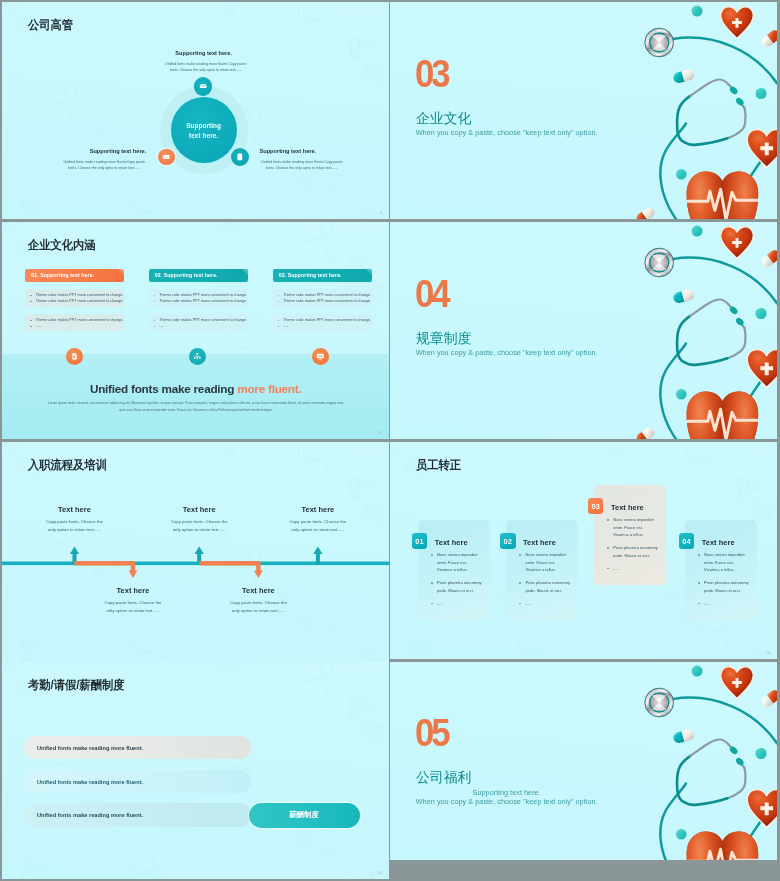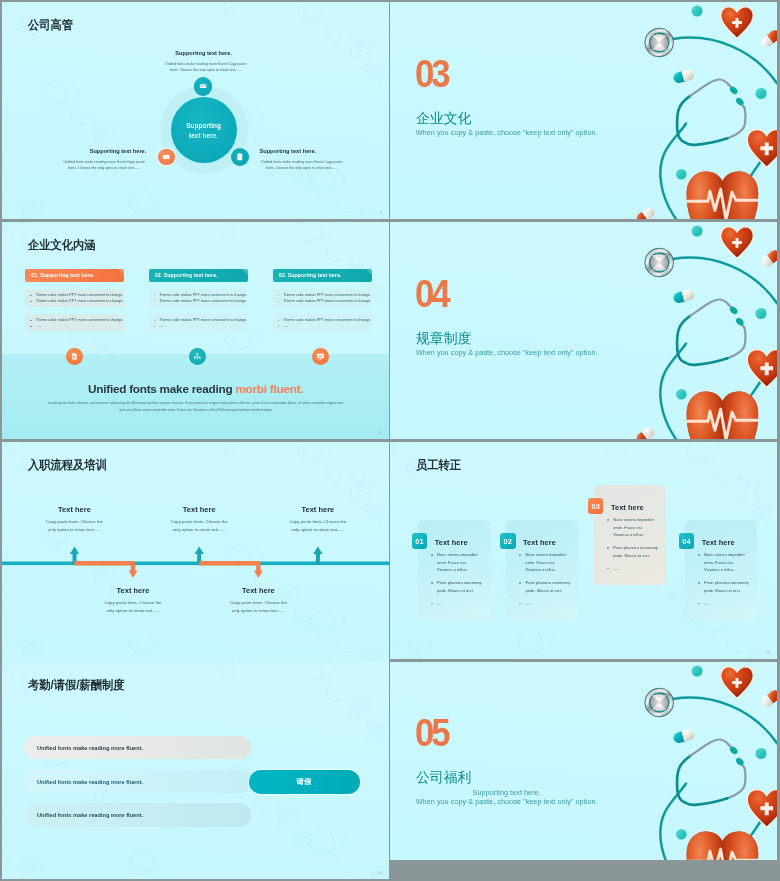--- a/index.html
+++ b/index.html
@@ -583,21 +583,21 @@
             <rect x="17" y="14.8" width="4.6" height="4" rx="1" fill="#fff"></rect>
           </svg>
         </div>
         <div class="s3-icon" style="left:310px;top:125.7px;background:radial-gradient(circle at 40% 34%,#f89054,#ef6f35);">
           <svg viewBox="0 0 24 24" width="8.6" height="8.6">
             <rect x="2.6" y="5" width="18.8" height="12.4" rx="1.4" fill="#fff"></rect>
             <path d="M12 17.4v3.2M8 21.2h8" stroke="#fff" stroke-width="1.4" fill="none"></path>
             <path d="M5.6 13.6l3.4-3.6 2.8 2.6 3-3.8 3.6 4.8z" fill="#ef7c3f"></path>
           </svg>
         </div>
-        <div class="s3-banner"><span>Unified fonts make reading </span><span class="acc">morbi fluent.</span></div>
+        <div class="s3-banner"><span>Unified fonts make reading </span><span class="acc">more fluent.</span></div>
     <div class="s3-bbody">Lorem ipsum dolor sit amet, consectetuer adipiscing elit. Maecenas porttitor congue massae. Fusce posuere, magna sed pulvinar ultricies, purus lectus malesuada libero, sit amet commodo magna eros quis urna.Nunc viverra imperdiet enim. Fusce est. Vivamus a tellus.Pellentesque habitant morbi tristique</div>
     <div class="pgnum">10</div>
       </div>
     </div>
     <div class="slidewrap" style="left: 389.9px; top: 222.1px; width: 387.6px; height: 217.4px;">
       <div class="slide">
         <svg class="deco" viewBox="0 0 390 219" width="390" height="219" xmlns="http://www.w3.org/2000/svg">
   <defs>
     <radialGradient id="mg" cx="40%" cy="30%" r="70%">
       <stop offset="0%" stop-color="#ffffff"></stop>
@@ -1176,25 +1176,25 @@
   </g>
           </g>
         </svg>
         <div class="title">考勤/请假/薪酬制度</div>
         <div class="s7-bar" style="top:74.5px;background:linear-gradient(90deg,#eceeec 0%,#e6e9e6 55%,#dfe4e1 100%);color:#31404a;">
           <span>Unified fonts make reading more fluent.</span>
         </div>
         <div class="s7-bar" style="top:108.5px;background:linear-gradient(90deg,#d4f6fb 0%,#cbf3f9 55%,#c2eff6 100%);color:#1d5f70;">
           <span>Unified fonts make reading more fluent.</span>
         </div>
-        <div class="s7-pill" style="top:108.1px;background:linear-gradient(90deg,#00b6c2 0%,#00b0bc 60%,#00aab6 100%);">
-          <span>请假</span>
-        </div>
         <div class="s7-bar" style="top:141.8px;background:linear-gradient(90deg,#cdf1f5 0%,#c5edf2 55%,#bde9ef 100%);color:#24505c;">
           <span>Unified fonts make reading more fluent.</span>
+        </div>
+        <div class="s7-pill" style="top:141.4px;background:linear-gradient(90deg,#2fc6c6 0%,#23bfc2 55%,#16b7bc 100%);">
+          <span>薪酬制度</span>
         </div>
         <div class="pgnum">14</div>
       </div>
     </div>
     <div class="slidewrap" style="left: 389.9px; top: 661.6px; width: 387.6px; height: 198px; text-align: center;">
       <div class="slide">
         <svg class="deco" viewBox="0 0 390 219" width="390" height="219" xmlns="http://www.w3.org/2000/svg">
   <defs>
     <radialGradient id="mg" cx="40%" cy="30%" r="70%">
       <stop offset="0%" stop-color="#ffffff"></stop>

